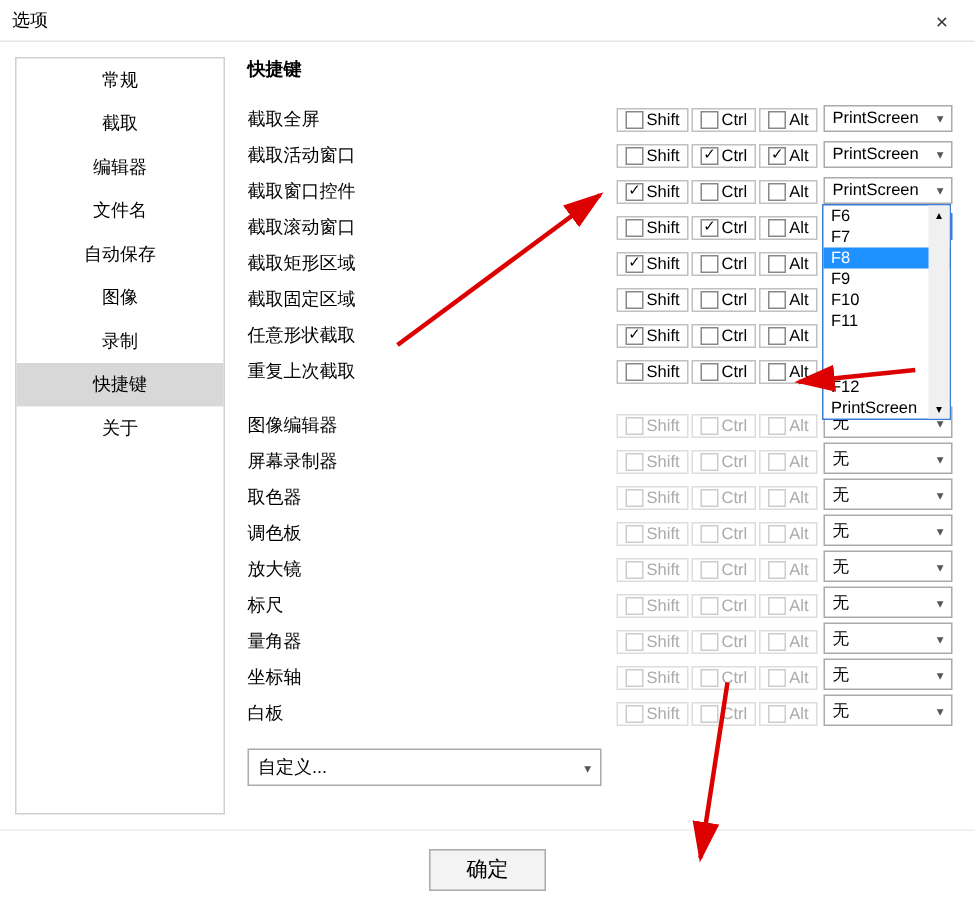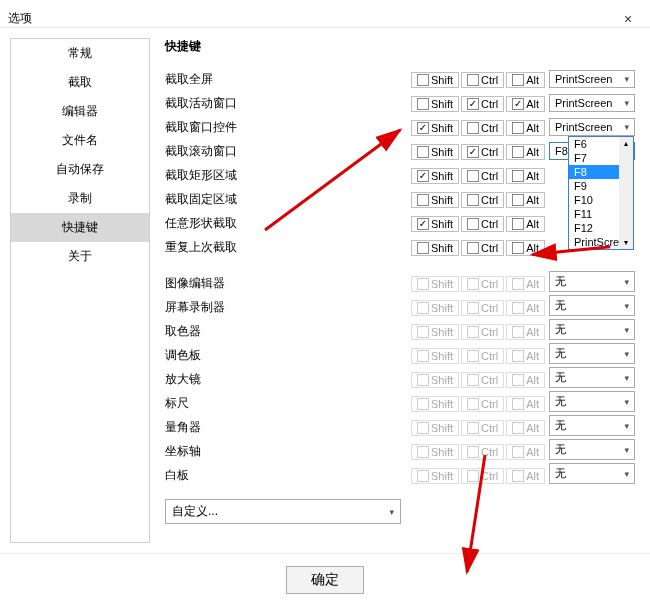--- a/index.html
+++ b/index.html
@@ -1,37 +1,37 @@
 <!DOCTYPE html>
 <html><head>
 <meta charset="utf-8">
 <style>
 * { box-sizing: border-box; margin: 0; padding: 0; }
 body { font-family: "Microsoft YaHei", sans-serif; font-size: 12px; background: #fff; width: 650px; height: 606px; position: relative; overflow: hidden; }
-.titlebar { height: 28px; display: flex; align-items: flex-end; padding: 0 8px; border-bottom: 1px solid #e5e5e5; gap: 27px; }
+.titlebar { height: 28px; display: flex; align-items: center; padding: 0 8px; border-bottom: 1px solid #e5e5e5; gap: 27px; }
 .titlebar span { flex: 1; }
 .close { width: 28px; text-align: center; font-size: 14px; color: #333; cursor: pointer; }
 .main { display: flex; height: 525px; }
 .sidebar { width: 140px; border: 1px solid #d0d0d0; margin: 10px 0 10px 10px; background: #fff; }
 .sidebar-item { text-align: center; padding: 6px 0; cursor: pointer; }
 .sidebar-item.active { background: #d8d8d8; }
 .content { flex: 1; padding: 10px 15px 10px 15px; position: relative; }
 .section-title { font-weight: bold; margin-bottom: 10px; }
 .row { display: flex; align-items: flex-end; height: 23px; margin-bottom: 1px; }
 .row-label { width: 120px; }
 .mods { display: flex; gap: 2px; margin-left: auto; }
 .chk { display: flex; align-items: center; gap: 2px; border: 1px solid #c0c0c0; padding: 1px 5px; background: #fff; font-size: 11px; }
 .chk.disabled { color: #aaa; border-color: #ddd; }
 .box { width: 12px; height: 12px; border: 1px solid #888; display: inline-flex; align-items: center; justify-content: center; font-size: 10px; line-height: 1; }
 .chk.disabled .box { border-color: #ccc; }
 .key { width: 86px; margin-left: 4px; border: 1px solid #aaa; display: flex; align-items: center; padding: 2px 5px; font-size: 11px; background: #fff; }
 .key.open { border: 1px solid #3b7dd8; }
 .chev { margin-left: auto; font-size: 9px; color: #555; }
 .divider { height: 12px; }
-.dropdown { position: absolute; right: 16px; top: 108px; width: 66px; border: 1px solid #3b7dd8; background: #fff; z-index: 10; }
+.dropdown { position: absolute; right: 16px; top: 108px; width: 86px; border: 1px solid #3b7dd8; background: #fff; z-index: 10; }
 .dropdown .opt { padding: 1px 5px; font-size: 11px; cursor: pointer; }
 .dropdown .opt.sel { background: #1e90ff; color: #fff; }
 .dropdown .scroll { position: absolute; right: 0; top: 0; bottom: 0; width: 14px; background: #f0f0f0; display: flex; flex-direction: column; justify-content: space-between; align-items: center; font-size: 8px; padding: 2px 0; }
 .dropdown .scroll div { width: 10px; text-align: center; }
 .bottom-combo { margin-top: 15px; width: 236px; border: 1px solid #aaa; padding: 3px 6px; display: flex; align-items: center; }
 .footer { text-align: center; padding: 12px 0; border-top: 1px solid #eee; }
 .ok-btn { border: 1px solid #aaa; background: #f3f3f3; padding: 4px 24px; cursor: pointer; font-size: 14px; }
 .arrow1 { position: absolute; left: 255px; top: 120px; width: 160px; height: 120px; pointer-events: none; z-index: 5; }
 .arrow2 { position: absolute; left: 540px; top: 210px; width: 60px; height: 80px; pointer-events: none; z-index: 15; transform: rotate(-65deg); }
 .arrow3 { position: absolute; left: 455px; top: 450px; width: 40px; height: 130px; pointer-events: none; z-index: 5; }
@@ -44,20 +44,21 @@
   <div class="close">×</div>
 </div>
 
 <div class="main">
   <div class="sidebar" id="sidebar">
       <div class="sidebar-item">常规</div>
       <div class="sidebar-item">截取</div>
       <div class="sidebar-item">编辑器</div>
       <div class="sidebar-item">文件名</div>
       <div class="sidebar-item">自动保存</div>
+      <div class="sidebar-item">图像</div>
       <div class="sidebar-item">录制</div>
       <div class="sidebar-item active">快捷键</div>
       <div class="sidebar-item">关于</div>
     </div>
   <div class="content">
     <div class="section-title">快捷键</div>
     <div id="rows-top">
         <div class="row">
           <span class="row-label">截取全屏</span>
     <span class="mods">
@@ -259,21 +260,21 @@
       <span class="chev">▾</span>
     </div>
 
     <div class="dropdown" id="dropdown">
       <div class="opt" style="padding-right: 16px;">F6</div>
         <div class="opt" style="padding-right: 14px;">F7</div>
         <div class="opt sel" style="padding-right: 16px;">F8</div>
         <div class="opt" style="padding-right: 16px;">F9</div>
         <div class="opt" style="padding-right: 16px;">F10</div>
         <div class="opt" style="padding-right: 16px;">F11</div>
-        <div class="opt" style="padding-right: 0;">F12</div>
+        <div class="opt" style="padding-right: 0; margin-top: 30px;">F12</div>
         <div class="opt" style="padding-right: 16px;">PrintScreen</div>
         <div class="scroll">
           <div>▴</div>
           <div>▾</div>
         </div>
     </div>
   </div>
 </div>
 
 <div class="footer">

